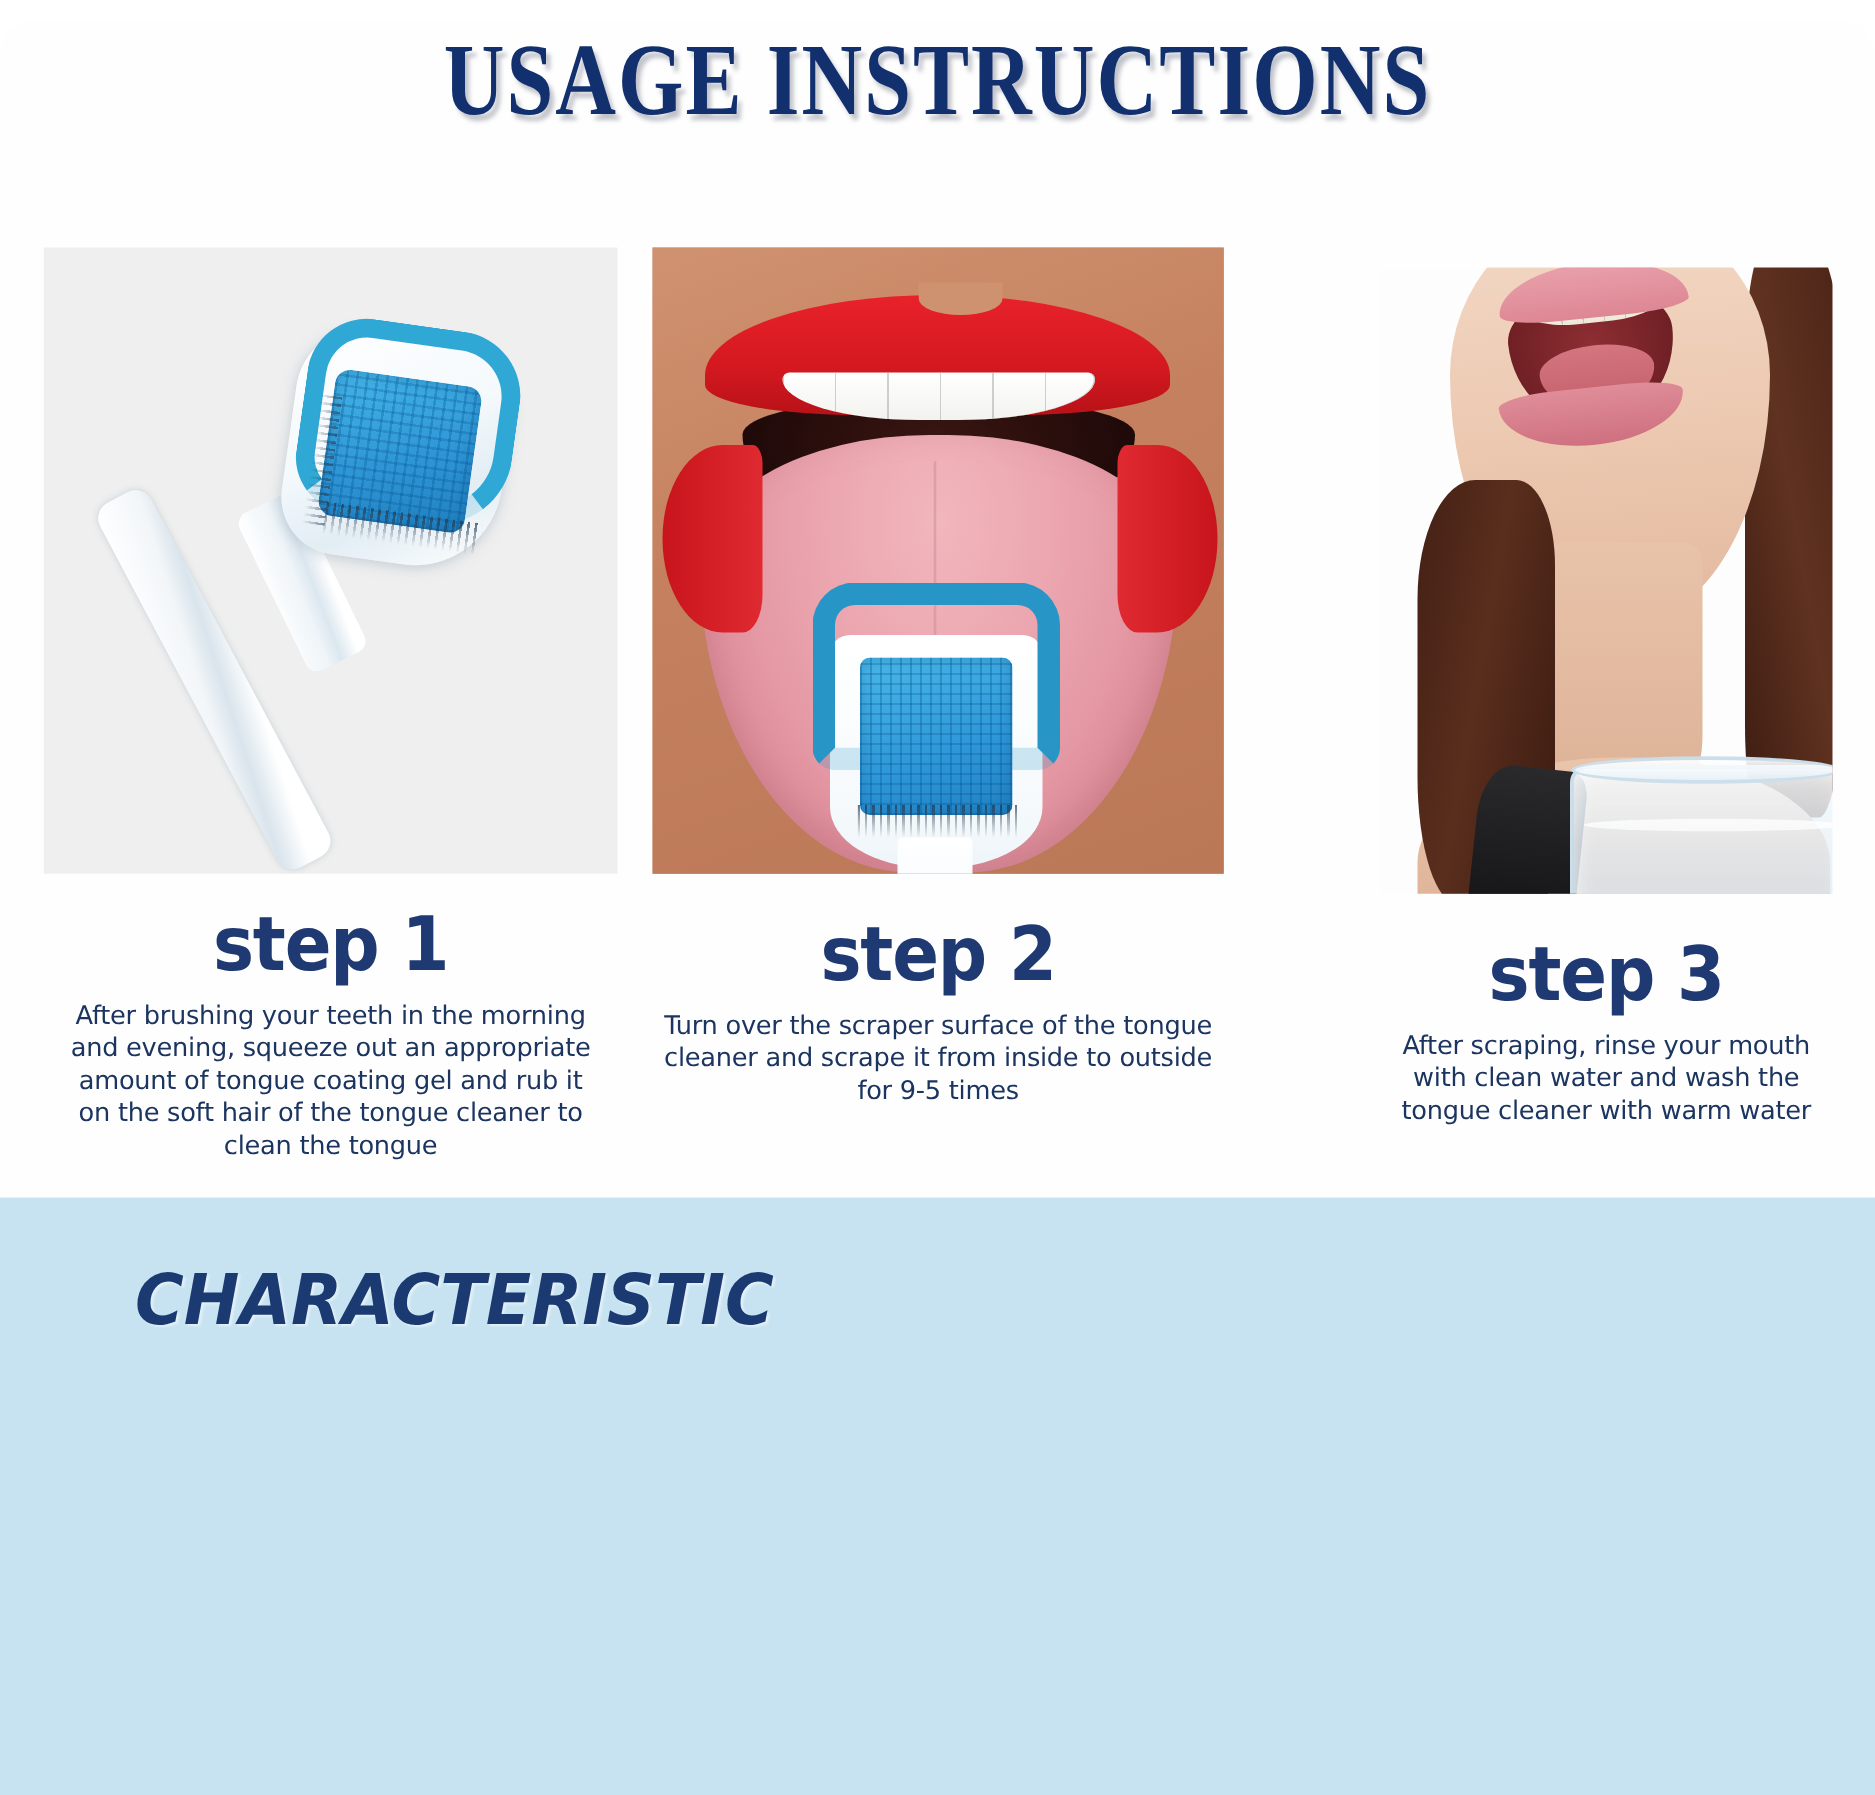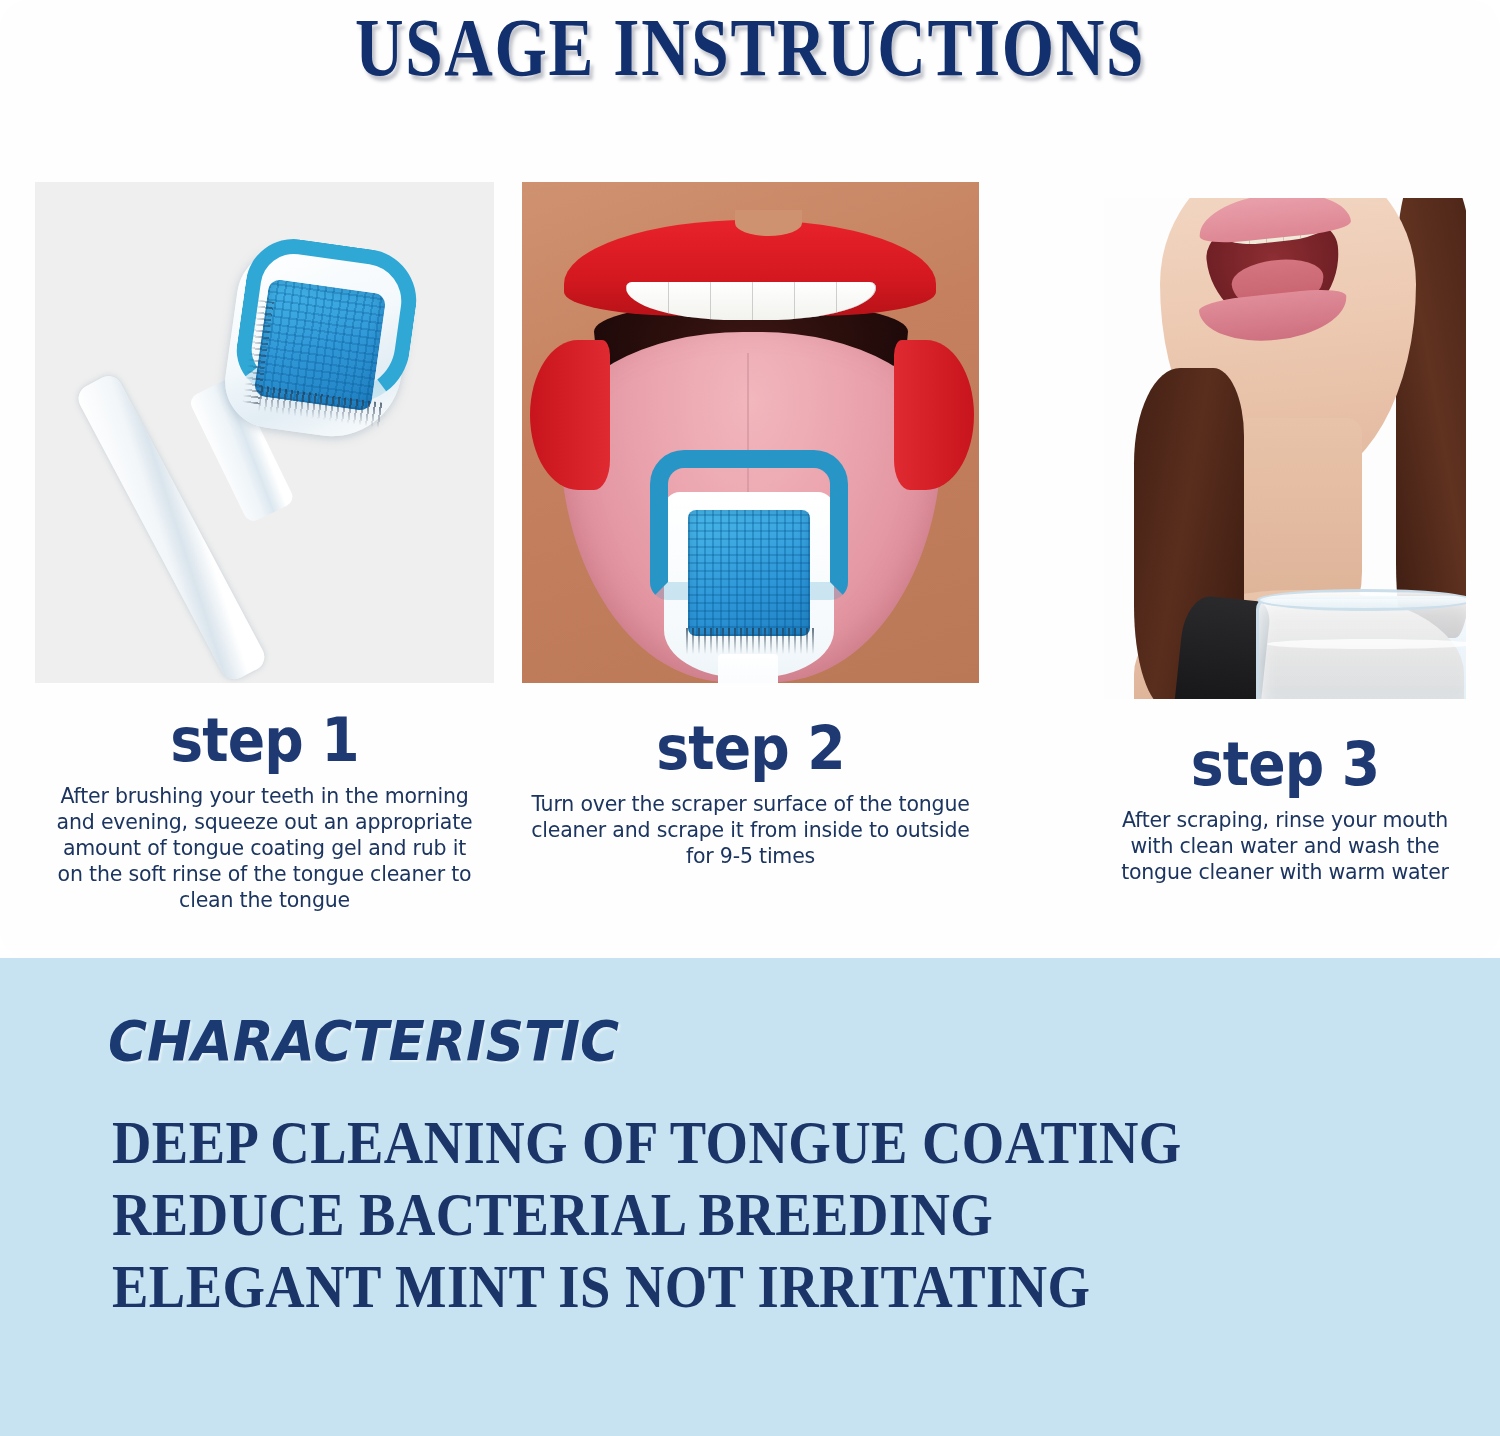--- a/index.html
+++ b/index.html
@@ -12,21 +12,21 @@
     background: #ffffff;
     font-family: "Liberation Sans", sans-serif;
     overflow: hidden;
     position: relative;
   }
 
   
   .top-section {
     position: absolute;
     left: 0;
-    top: 0;
+    top: 16px;
     width: 1500px;
     height: 958px;
     background: #fefefe;
     border-radius: 28px;
   }
 
   .page-title {
     position: absolute;
     left: 0;
     top: 2px;
@@ -400,21 +400,21 @@
           <div class="handle"></div>
           <div class="handle2"></div>
           <div class="head-plate"></div>
           <div class="head-rim"></div>
           <div class="bristle-pad"></div>
           <div class="bristle-fringe"></div>
           <div class="bristle-fringe left"></div>
         </div>
       </div>
       <div class="step-label">step 1</div>
-      <div class="step-caption">After brushing your teeth in the morning and evening, squeeze out an appropriate amount of tongue coating gel and rub it on the soft rinse of the tongue cleaner to clean the tongue</div>
+      <div class="step-caption">After brushing your teeth in the morning and evening, squeeze out an appropriate amount of tongue coating gel and rub it on the soft hair of the tongue cleaner to clean the tongue</div>
     </div>
 
     <div class="step-col c2">
       <div class="step-photo">
         <div class="mouth-wrap">
           <div class="oral-dark"></div>
           <div class="lip-upper"></div>
           <div class="teeth"></div>
           <div class="tongue"></div>
           <div class="lip-lower-l"></div>
@@ -451,18 +451,13 @@
       </div>
       <div class="step-label">step 3</div>
       <div class="step-caption">After scraping, rinse your mouth with clean water and wash the tongue cleaner with warm water</div>
     </div>
 
   </div>
 </div>
 
 <div class="bottom-section">
   <div class="char-title">CHARACTERISTIC</div>
-  <div class="feature-list">
-    <div class="feature-line">DEEP CLEANING OF TONGUE COATING</div>
-    <div class="feature-line">REDUCE BACTERIAL BREEDING</div>
-    <div class="feature-line">ELEGANT MINT IS NOT IRRITATING</div>
-  </div>
 </div>
 
 </body></html>

